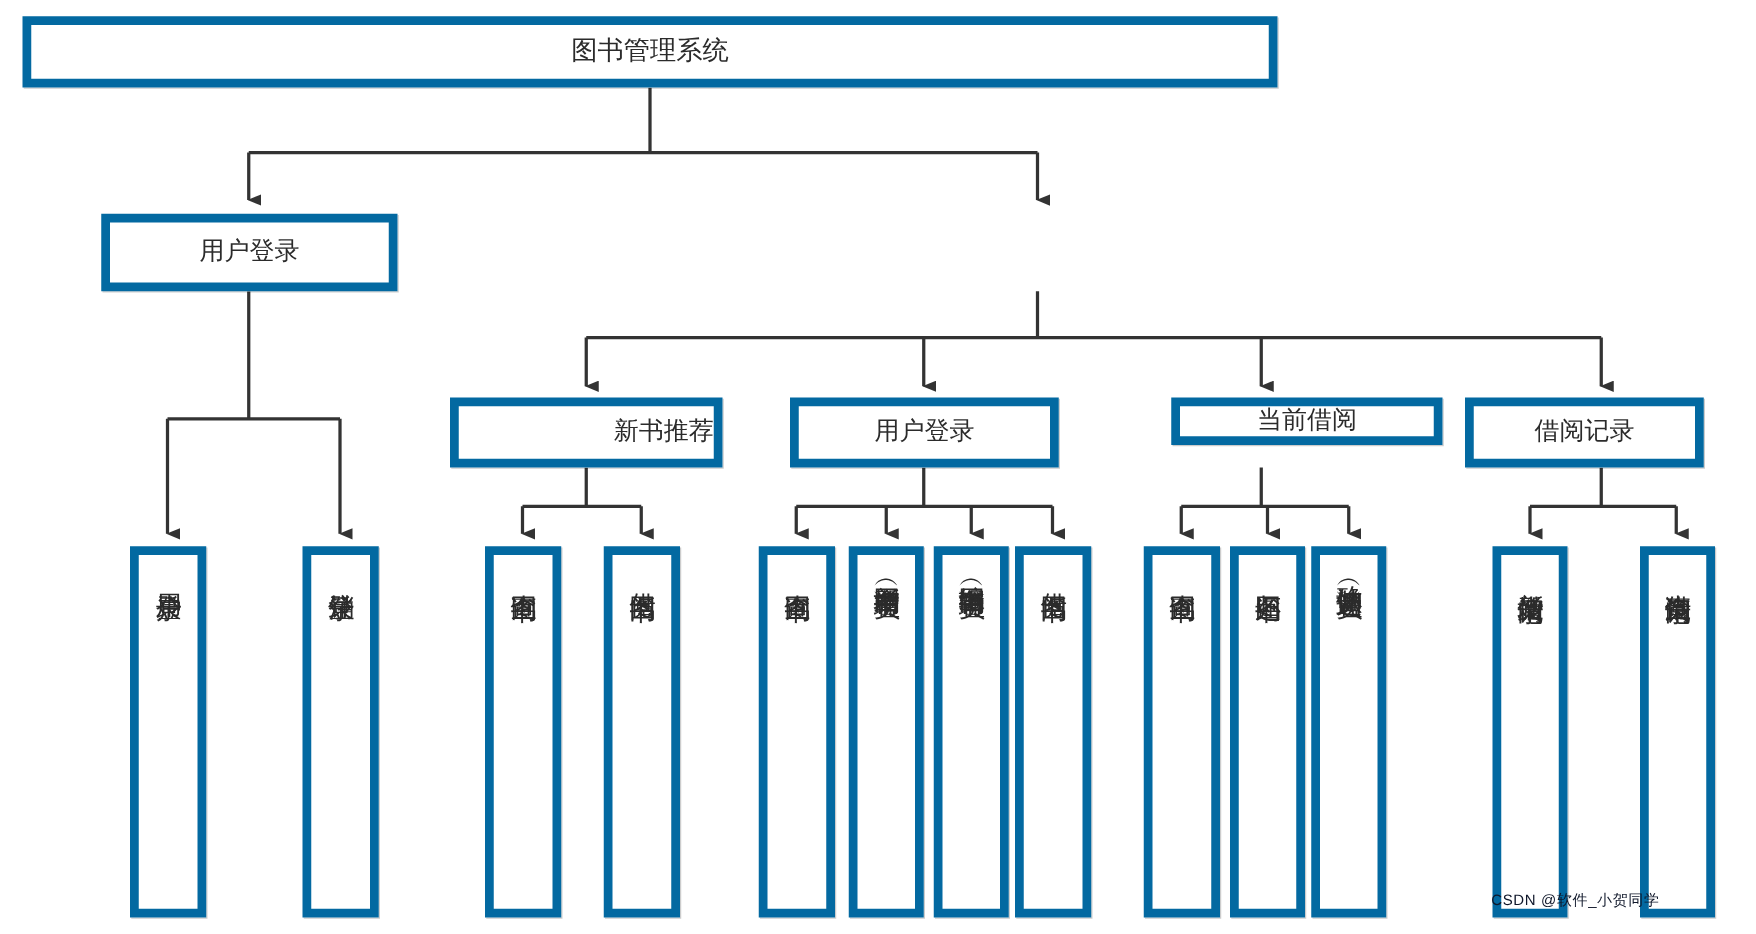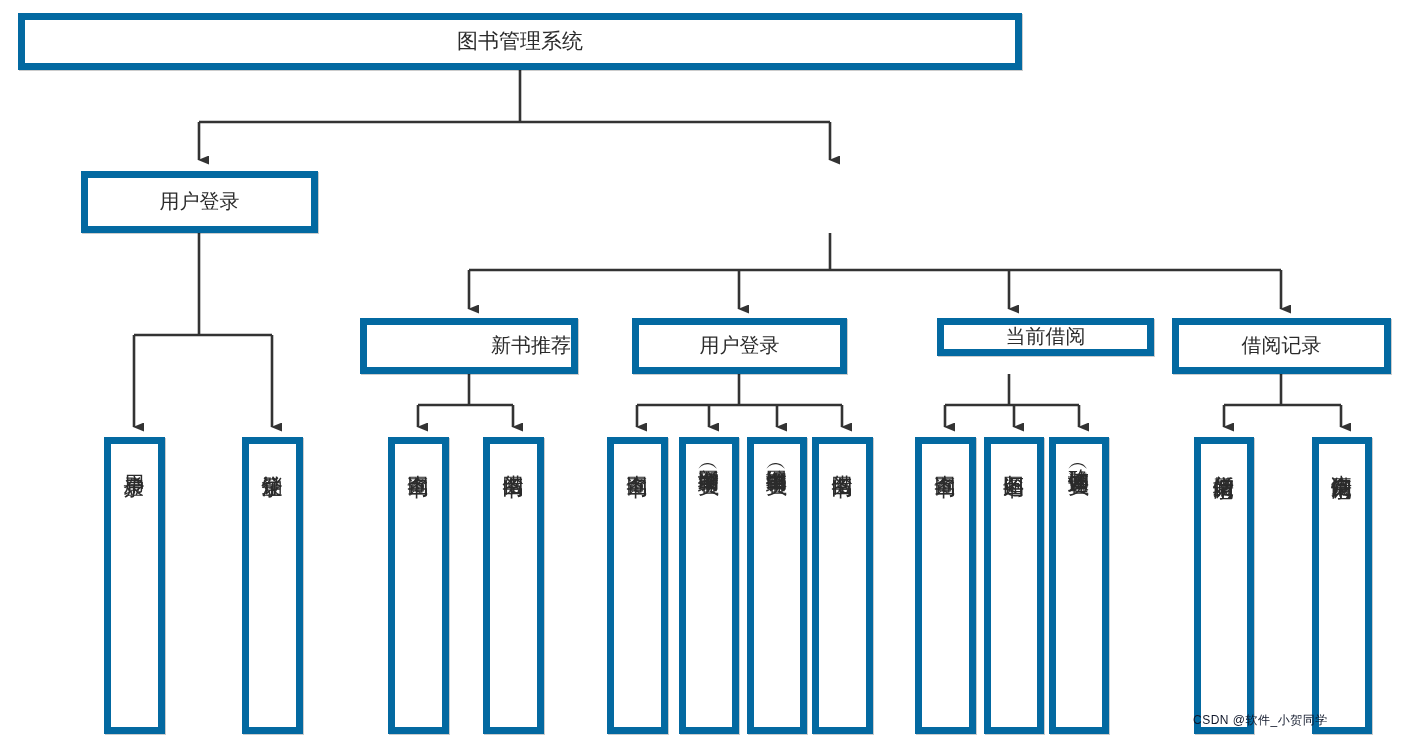--- a/index.html
+++ b/index.html
@@ -139,21 +139,21 @@
 
   <div class="node horiz" style="left:360px; top:318px; width:218px; height:56px;justify-content:flex-end;">
     <span class="lbl">新书推荐</span>
   </div>
   <div class="node horiz" style="left:632px; top:318px; width:215px; height:56px;">
     <span class="lbl">用户登录</span>
   </div>
   <div class="node horiz" style="left:901px; top:318px; width:217px; height:38px;margin-left:36px;">
     <span class="lbl">当前借阅</span>
   </div>
-  <div class="node horiz" style="left:1172px; top:318px; width:219px; height:56px;">
+  <div class="node horiz" style="left:1172px; top:318px; width:191px; height:56px;">
     <span class="lbl">借阅记录</span>
   </div>
 
   <div class="node vert" style="left:104px; top:437px; width:61px; height:297px;">
     <span class="lbl">用户登录</span>
   </div>
   <div class="node vert" style="left:242px; top:437px; width:61px; height:297px;">
     <span class="lbl">注销登录</span>
   </div>
 

